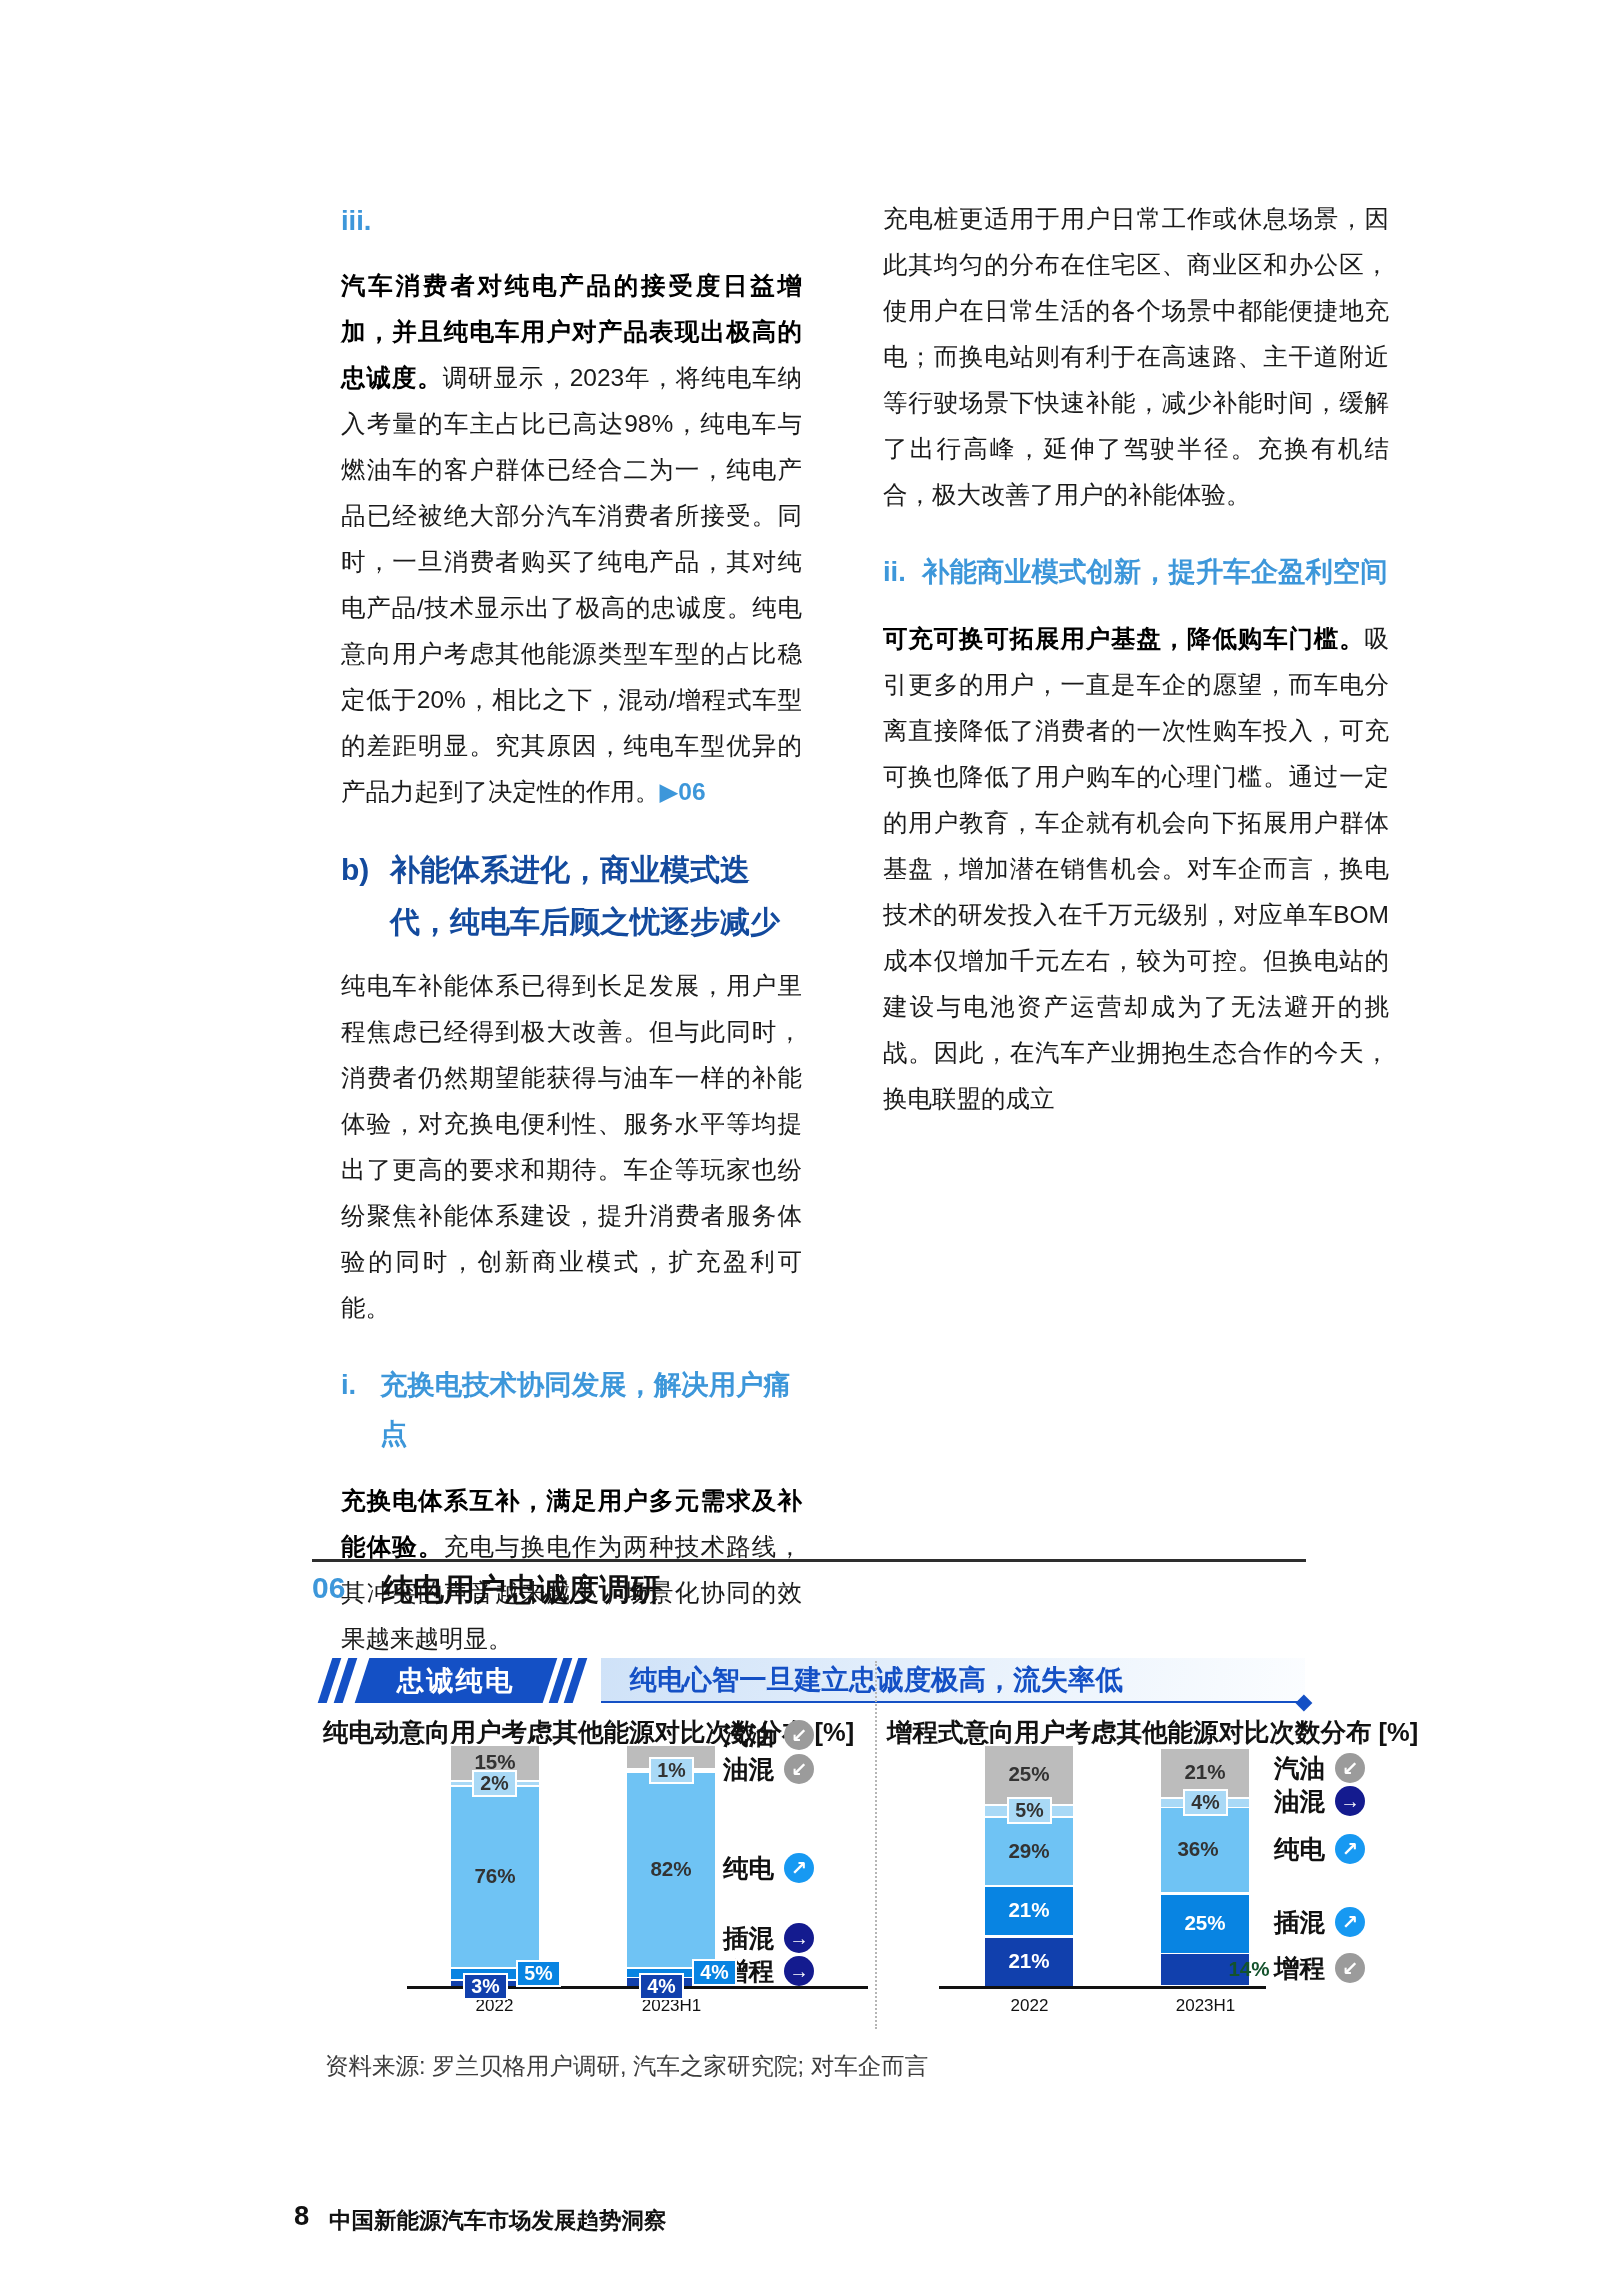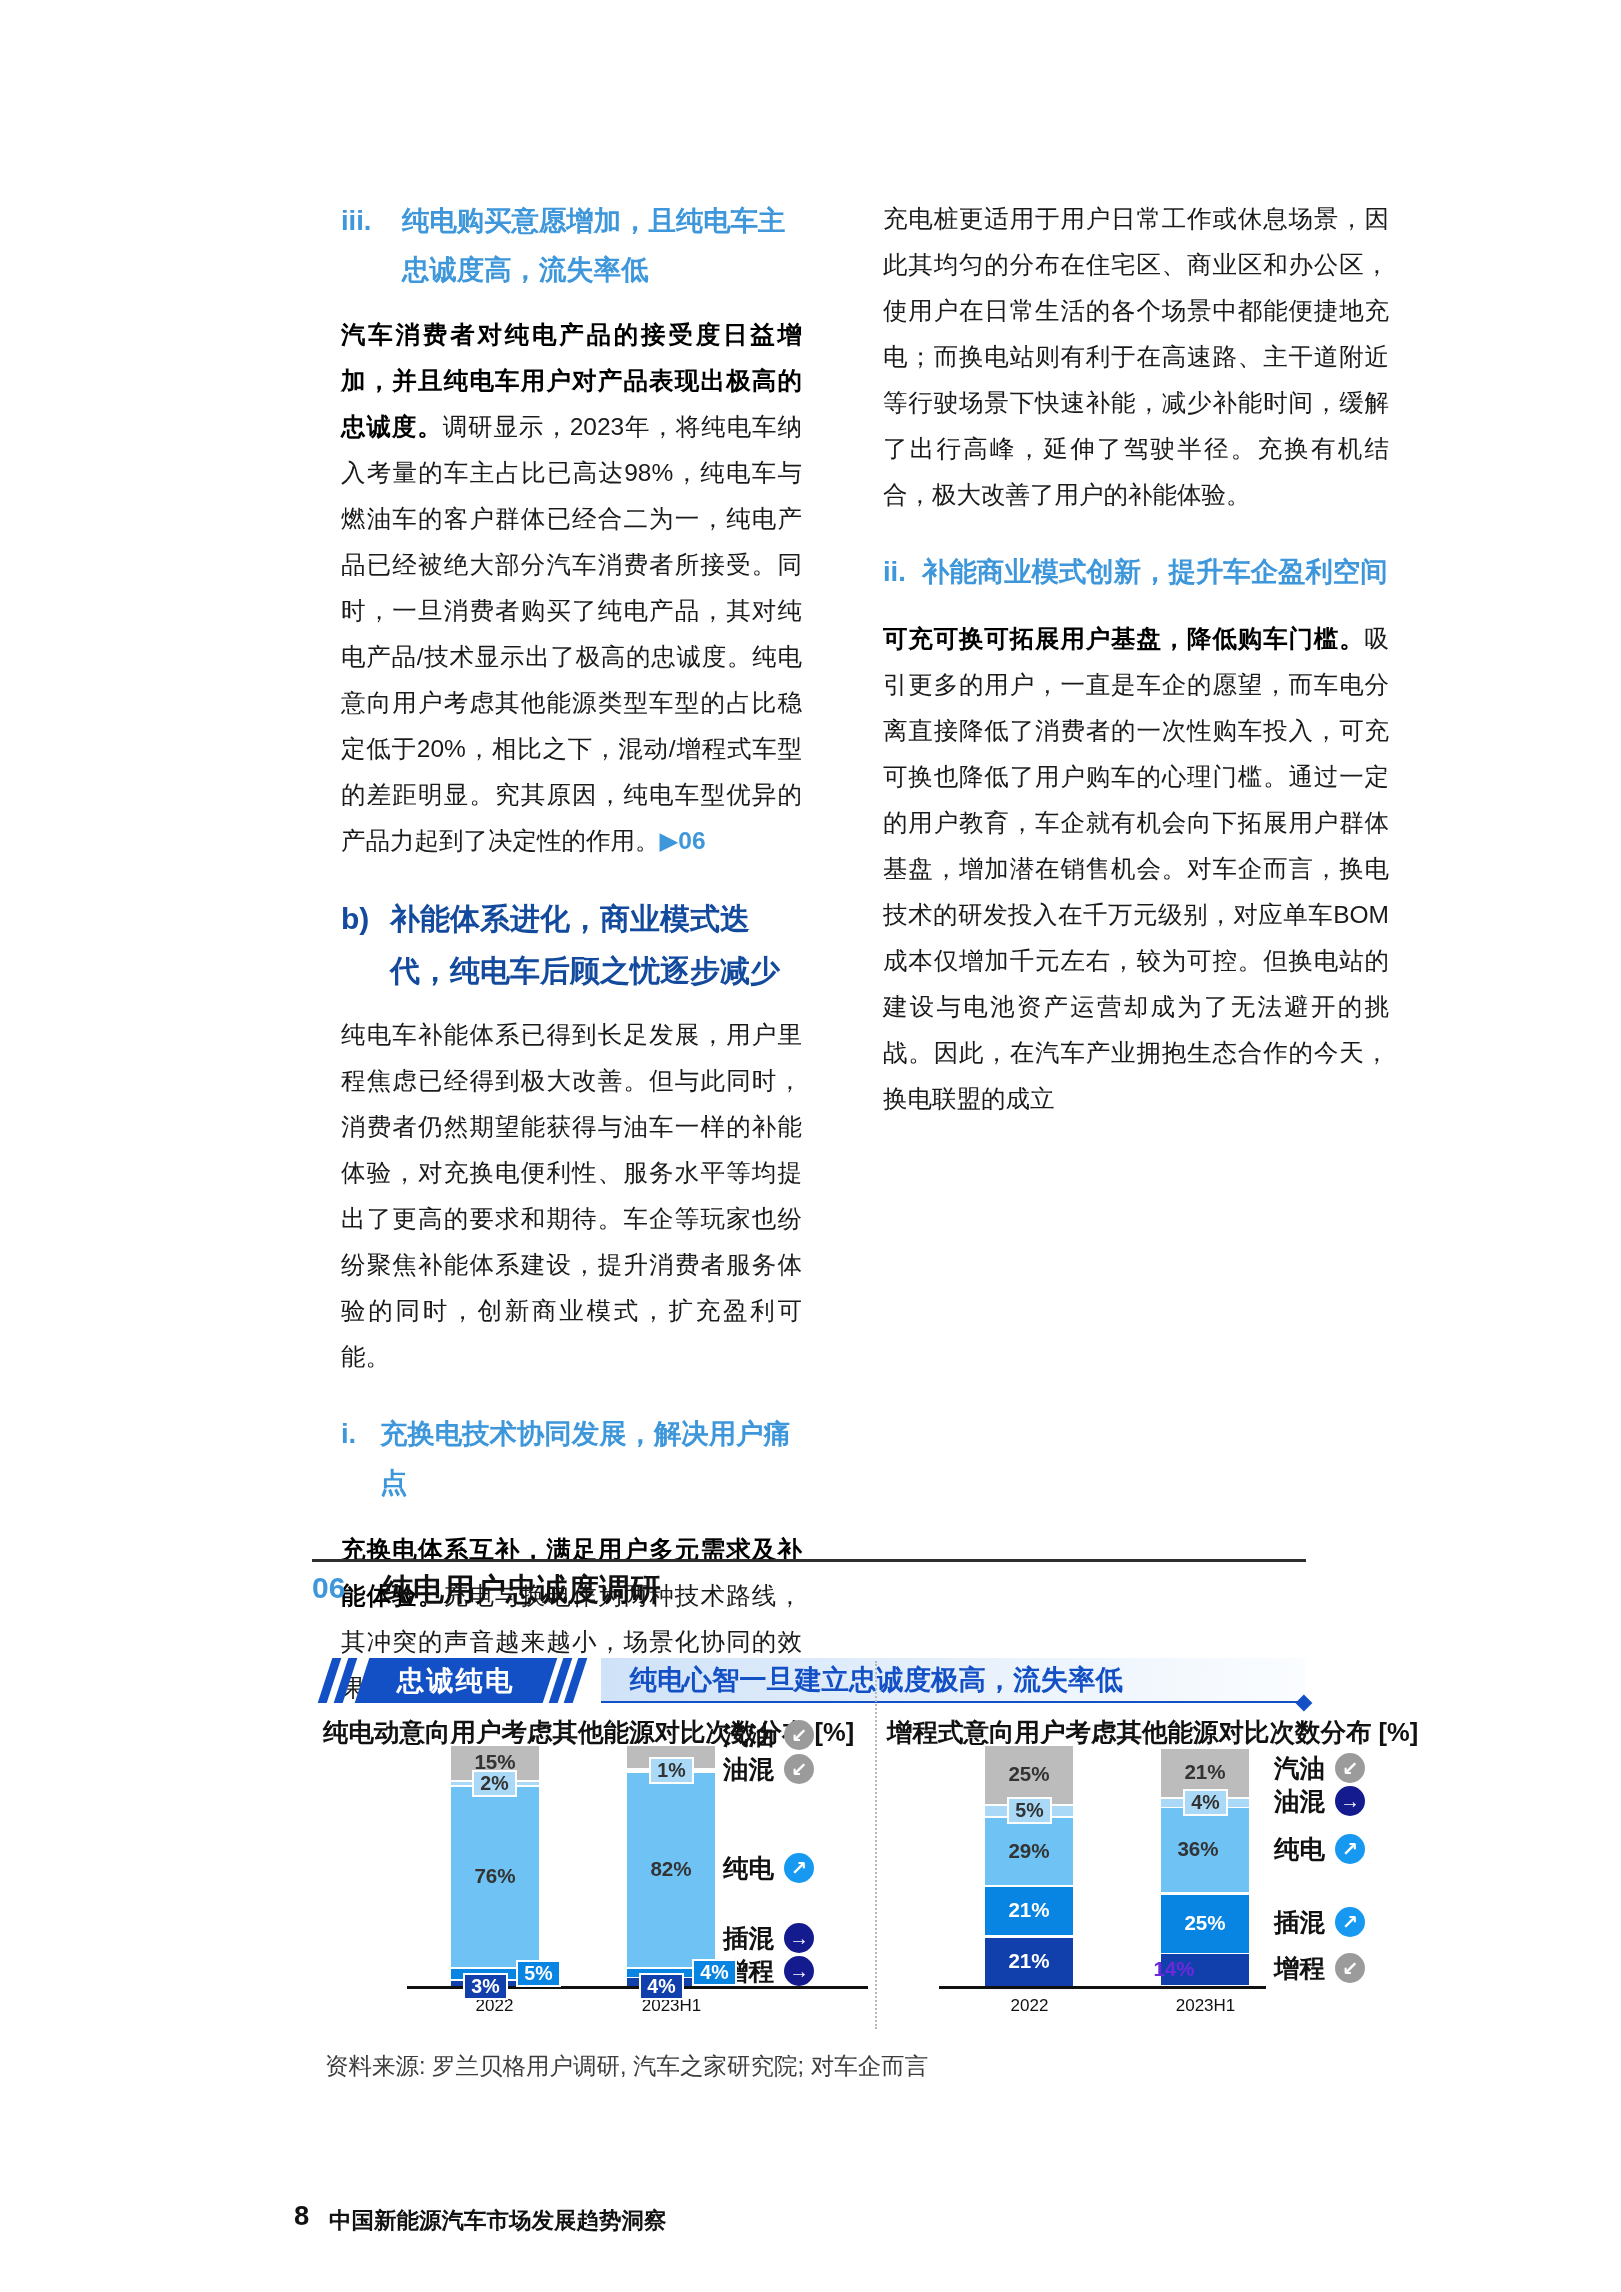--- a/index.html
+++ b/index.html
@@ -53,21 +53,20 @@
   .footer-title{position:absolute; left:329px; top:2205px; font-size:22.5px; font-weight:600; color:#111;}
 </style>
 </head>
 <body>
 
 <div class="page">
 
   <div class="col col-left">
     <div class="h-blue hang">
       <span class="prefix">iii.</span>
-      <span>纯电购买意愿增加，且纯电车主忠诚度高，流失率低</span>
     </div>
     <p><strong>汽车消费者对纯电产品的接受度日益增加，并且纯电车用户对产品表现出极高的忠诚度。</strong><span>调研显示，2023年，将纯电车纳入考量的车主占比已高达98%，纯电车与燃油车的客户群体已经合二为一，纯电产品已经被绝大部分汽车消费者所接受。同时，一旦消费者购买了纯电产品，其对纯电产品/技术显示出了极高的忠诚度。纯电意向用户考虑其他能源类型车型的占比稳定低于20%，相比之下，混动/增程式车型的差距明显。究其原因，纯电车型优异的产品力起到了决定性的作用。</span><a class="figref">▶06</a></p>
     <div class="h-navy hang">
       <span class="prefix">b)</span>
       <span>补能体系进化，商业模式迭代，纯电车后顾之忧逐步减少</span>
     </div>
     <p>纯电车补能体系已得到长足发展，用户里程焦虑已经得到极大改善。但与此同时，消费者仍然期望能获得与油车一样的补能体验，对充换电便利性、服务水平等均提出了更高的要求和期待。车企等玩家也纷纷聚焦补能体系建设，提升消费者服务体验的同时，创新商业模式，扩充盈利可能。</p>
     <div class="h-blue hang h-inline">
       <span class="prefix">i.</span>
       <span>充换电技术协同发展，解决用户痛点</span>
@@ -147,21 +146,21 @@
       <div class="bar-seg" style="left: 985px; top: 1885px; width: 88px; height: 50px; background: rgb(8, 132, 226);"></div>
       <div class="seg-label" style="left: 985px; top: 1885px; width: 88px; height: 50px; color: rgb(255, 255, 255);">21%</div>
       <div class="bar-seg" style="left: 985px; top: 1816px; width: 88px; height: 69px; background: rgb(111, 195, 244);"></div>
       <div class="seg-label" style="left: 985px; top: 1816px; width: 88px; height: 69px; color: rgb(51, 51, 51);">29%</div>
       <div class="bar-seg" style="left: 985px; top: 1804px; width: 88px; height: 12px; background: rgb(169, 217, 246);"></div>
       <div class="chip" style="left: 1007px; top: 1797px; background: rgb(169, 217, 246); color: rgb(51, 51, 51);">5%</div>
       <div class="bar-seg" style="left: 985px; top: 1744px; width: 88px; height: 60px; background: rgb(188, 188, 188);"></div>
       <div class="seg-label" style="left: 985px; top: 1744px; width: 88px; height: 60px; color: rgb(51, 51, 51);">25%</div>
       <div class="cat-label" style="left: 1132px; top: 1996px; width: 147px;">2023H1</div>
       <div class="bar-seg" style="left: 1161px; top: 1952px; width: 88px; height: 33px; background: rgb(17, 64, 173);"></div>
-      <div class="seg-label" style="left: 1130px; top: 1952px; width: 88px; height: 33px; color: #6d28d9;">14%</div>
+      <div class="seg-label" style="left: 1205px; top: 1952px; width: 88px; height: 33px; color: #14532d;">14%</div>
       <div class="bar-seg" style="left: 1161px; top: 1893px; width: 88px; height: 60px; background: rgb(8, 132, 226);"></div>
       <div class="seg-label" style="left: 1161px; top: 1893px; width: 88px; height: 60px; color: rgb(255, 255, 255);">25%</div>
       <div class="bar-seg" style="left: 1161px; top: 1806px; width: 88px; height: 86px; background: rgb(111, 195, 244);"></div>
       <div class="seg-label" style="left: 1161px; top: 1806px; width: 74px; height: 86px; color: rgb(51, 51, 51);">36%</div>
       <div class="bar-seg" style="left: 1161px; top: 1797px; width: 88px; height: 9.6px; background: rgb(169, 217, 246);"></div>
       <div class="chip" style="left: 1183px; top: 1789px; background: rgb(169, 217, 246); color: rgb(51, 51, 51);">4%</div>
       <div class="bar-seg" style="left: 1161px; top: 1747px; width: 88px; height: 50px; background: rgb(188, 188, 188);"></div>
       <div class="seg-label" style="left: 1161px; top: 1747px; width: 88px; height: 50px; color: rgb(51, 51, 51);">21%</div>
       <div class="legend-label" style="left: 1274px; top: 1754px;">汽油</div>
       <div class="trend-icon" style="left: 1335px; top: 1753px; background: rgb(155, 155, 155);">↙</div>

